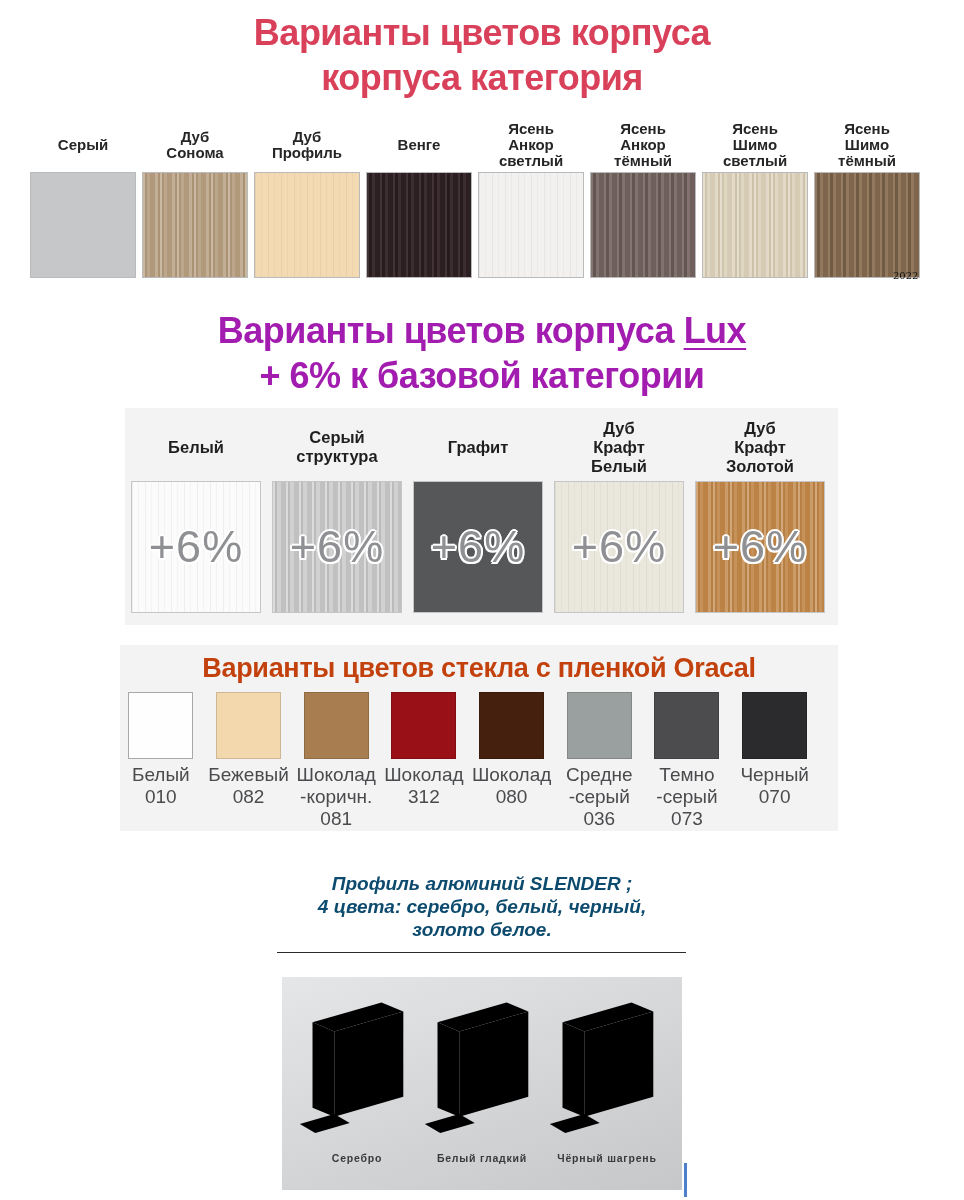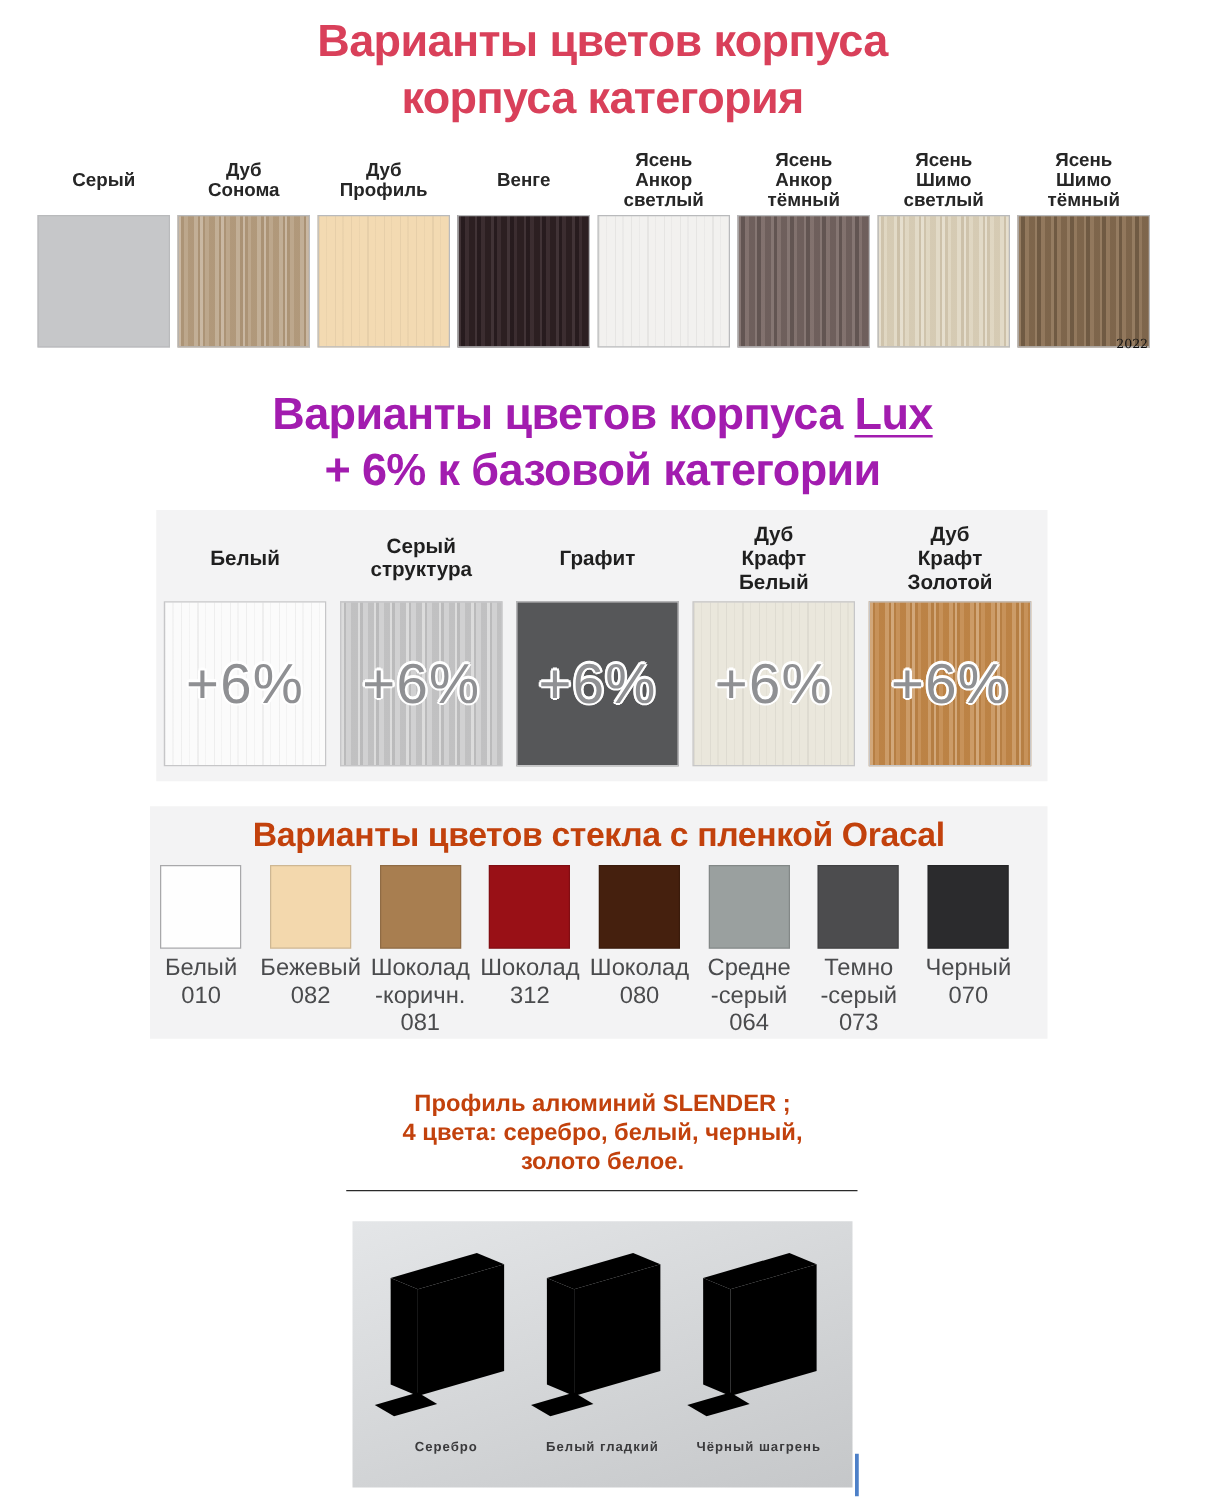--- a/index.html
+++ b/index.html
@@ -57,21 +57,21 @@
            font-size:27px;font-weight:700;color:#c2410c;letter-spacing:-0.3px;}
   .o-row{position:absolute;left:-3px;top:47px;display:flex;}
   .ocol{width:87.7px;display:flex;flex-direction:column;align-items:center;}
   .osw{width:65px;height:67px;box-sizing:border-box;border:1px solid rgba(0,0,0,.15);}
   .osw.bordered{border:1px solid #a8a8aa;}
   .olbl{margin-top:5px;text-align:center;font-size:19px;line-height:22px;
         color:#4a4b4d;white-space:nowrap;}
 
   
   .note{position:absolute;top:872px;left:0;right:0;text-align:center;
-        font-weight:700;font-size:19px;line-height:23px;color:#c2410c;}
+        font-weight:700;font-style:italic;font-size:19px;line-height:23px;color:#0c4a6e;}
   .rule{position:absolute;top:952px;left:277px;width:409px;border-top:1.5px solid #2a2a2a;}
 
   
   .photo{position:absolute;left:282px;top:977px;width:400px;height:213px;
          background:linear-gradient(160deg,#e4e6e8 0%,#d3d5d7 55%,#c5c7c9 100%);
          display:flex;justify-content:space-between;padding:14px 16px 8px;box-sizing:border-box;}
   .prof{width:118px;display:flex;flex-direction:column;align-items:center;}
   .prof svg{width:118px;height:158px;}
   .plbl{margin-top:3px;font-size:10.5px;font-weight:700;letter-spacing:0.8px;color:#3a3a3c;white-space:nowrap;}
 
@@ -257,21 +257,21 @@
           <div>Шоколад</div>
           <div></div>
           <div>080</div>
         </div>
       </div>
       <div class="ocol">
         <div class="osw" style="background-color: rgb(154, 160, 159);"></div>
         <div class="olbl">
           <div>Средне</div>
           <div>-серый</div>
-          <div>064</div>
+          <div>036</div>
         </div>
       </div>
       <div class="ocol">
         <div class="osw" style="background-color: rgb(76, 76, 78);"></div>
         <div class="olbl">
           <div>Темно</div>
           <div>-серый</div>
           <div>073</div>
         </div>
       </div>

